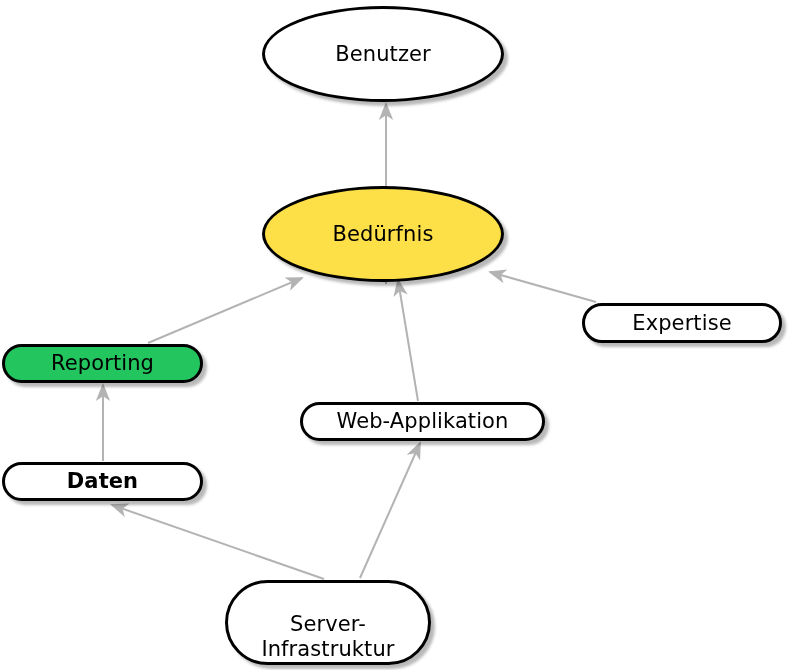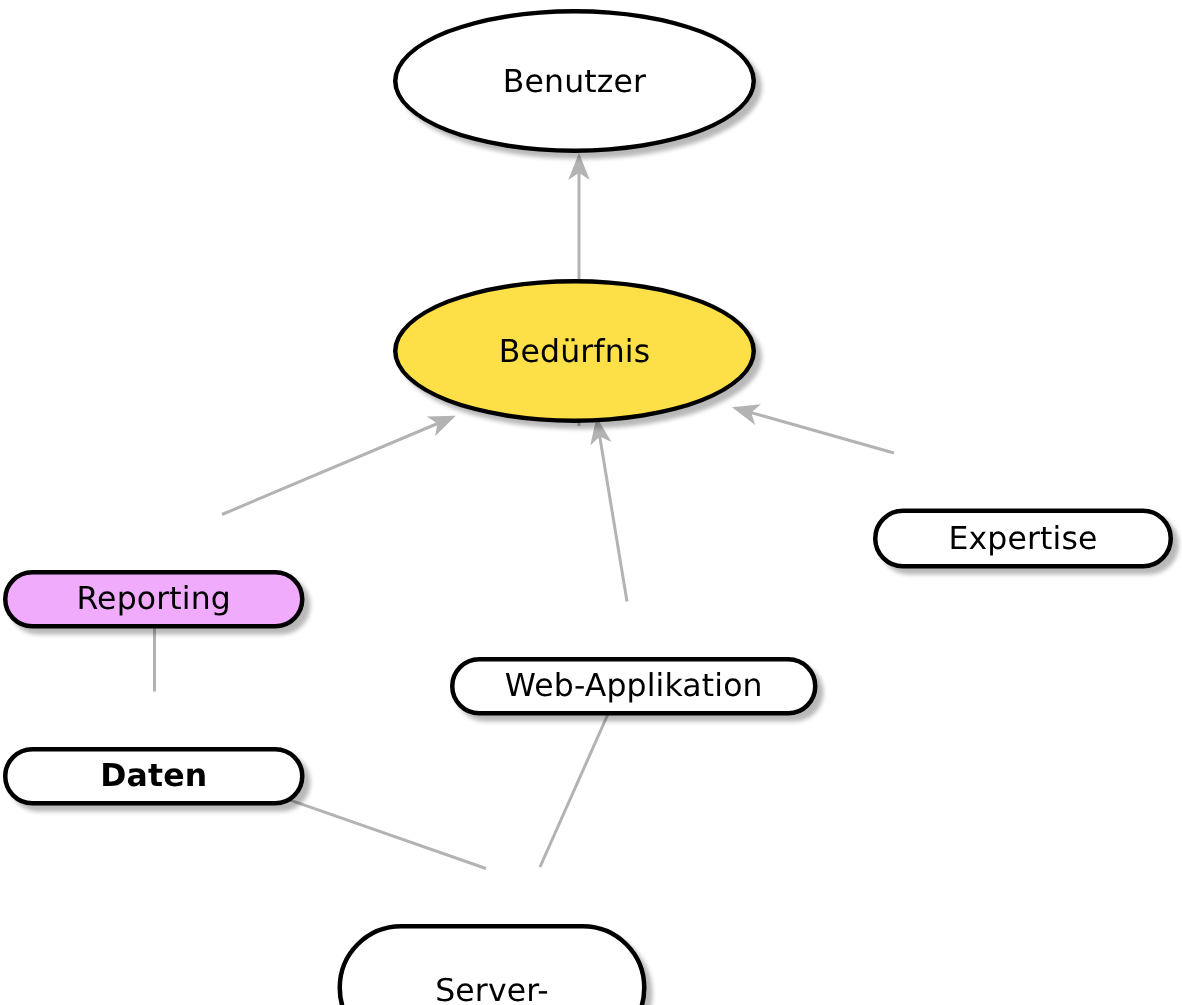--- a/index.html
+++ b/index.html
@@ -6,21 +6,21 @@
   body{width:788px;height:670px;overflow:hidden;
        font-family:"DejaVu Sans","Liberation Sans",sans-serif;}
   #canvas{position:relative;width:788px;height:670px;background:#ffffff;}
   #edges{position:absolute;left:0;top:0;width:788px;height:670px;}
   .node{position:absolute;box-sizing:border-box;background:#ffffff;
         border:3px solid #000000;display:flex;align-items:center;
         justify-content:center;text-align:center;color:#000000;
         box-shadow:4px 4px 3px rgba(0,0,0,0.28);}
   .node .lbl{font-size:21px;line-height:25px;letter-spacing:0.1px;white-space:pre-line;}
   .ellipse{border-radius:50%;}
-  .stadium{border-radius:999px;margin-top:36px;}
+  .stadium{border-radius:999px;}
 </style>
 </head>
 <body>
 
 <div id="canvas">
 
   <svg id="edges" viewBox="0 0 788 670" xmlns="http://www.w3.org/2000/svg">
     <defs>
       <marker id="ah" markerWidth="10" markerHeight="10" refX="8" refY="4" orient="auto" markerUnits="strokeWidth">
         <path d="M0,0.4 L9,4 L0,7.6 L2.4,4 Z" fill="#b3b3b3"></path>
@@ -39,21 +39,21 @@
 
   <div class="node ellipse" style="left: 262px; top: 6px; width: 242px; height: 96px; background: rgb(255, 255, 255); border-color: rgb(0, 0, 0);">
     <span class="lbl">Benutzer</span>
   </div>
   <div class="node ellipse" style="left: 262px; top: 186px; width: 242px; height: 96px; background: #fde047; border-color: rgb(0, 0, 0);">
     <span class="lbl">Bedürfnis</span>
   </div>
   <div class="node stadium" style="left: 582px; top: 303px; width: 200px; height: 40px; background: rgb(255, 255, 255); border-color: rgb(0, 0, 0);">
     <span class="lbl">Expertise</span>
   </div>
-  <div class="node stadium" style="left: 2px; top: 344px; width: 201px; height: 39px; background: #f0abfc; border-color: rgb(0, 0, 0);">
+  <div class="node stadium" style="left: 2px; top: 344px; width: 201px; height: 39px; background: #22c55e; border-color: rgb(0, 0, 0);">
     <span class="lbl">Reporting</span>
   </div>
   <div class="node stadium" style="left: 300px; top: 402px; width: 245px; height: 39px; background: rgb(255, 255, 255); border-color: rgb(0, 0, 0);">
     <span class="lbl">Web-Applikation</span>
   </div>
   <div class="node stadium" style="left: 2px; top: 462px; width: 201px; height: 39px; background: rgb(255, 255, 255); border-color: rgb(0, 0, 0); font-weight: bold;">
     <span class="lbl">Daten</span>
   </div>
   <div class="node stadium" style="left: 225px; top: 580px; width: 206px; height: 85px; background: rgb(255, 255, 255); border-color: rgb(0, 0, 0); align-items: flex-end;">
     <span class="lbl">Server-

